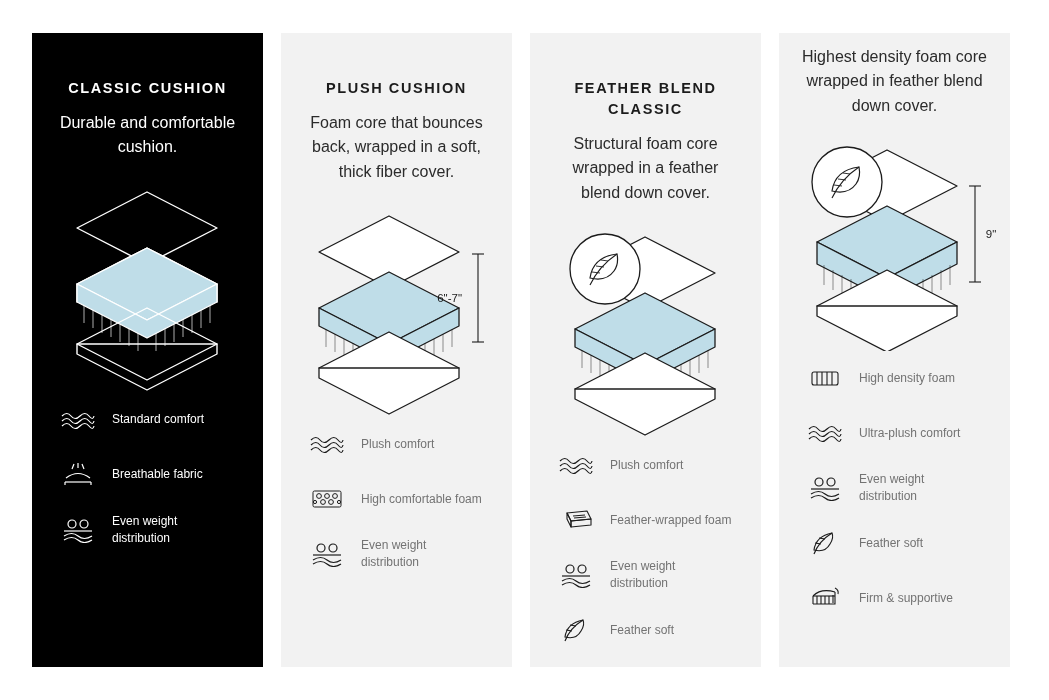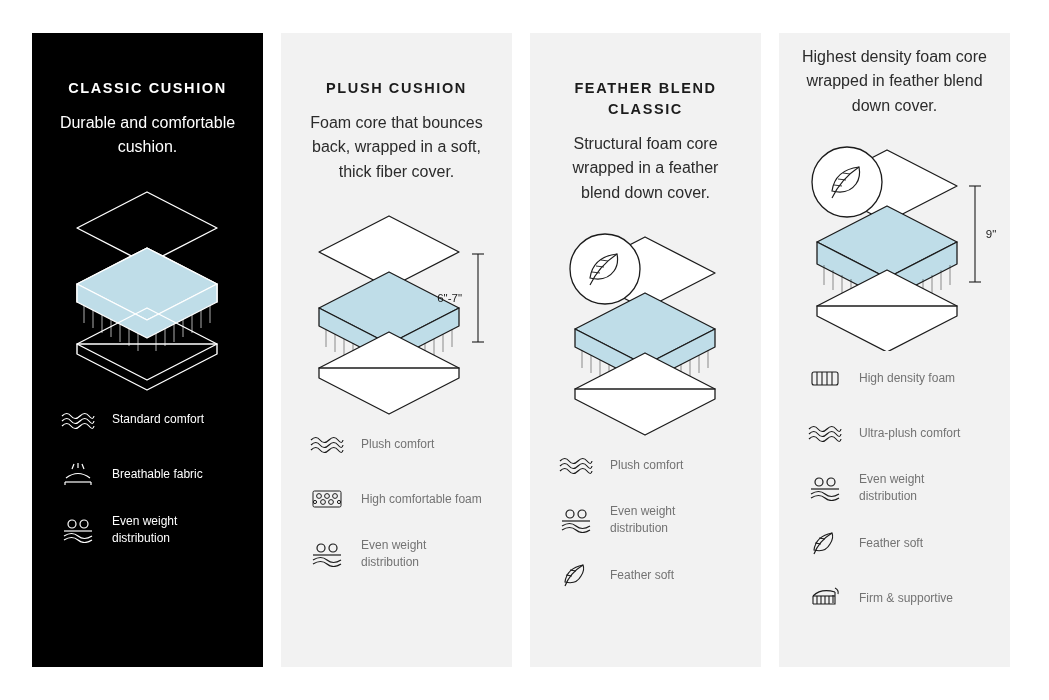--- a/index.html
+++ b/index.html
@@ -318,20 +318,31 @@
             <svg width="36" height="24" viewBox="0 0 36 24" fill="none" stroke="#1c1c1c" stroke-width="1.2">
               <path d="M2 8 q5 -5 9 0 t9 0 t9 0 t5 0"></path>
               <path d="M2 13 q5 -5 9 0 t9 0 t9 0 t5 0"></path>
               <path d="M2 18 q5 -5 9 0 t9 0 t9 0 t5 0"></path>
             </svg>
           </span>
           <span class="flabel">Plush comfort</span>
         </div>
         <div class="feature">
           <span class="ficon">
+            <svg width="38" height="26" viewBox="0 0 38 26" fill="none" stroke="#1c1c1c" stroke-width="1.1" stroke-linejoin="round">
+              <polygon points="10,6 30,4 34,12 14,14"></polygon>
+              <polygon points="10,6 14,14 14,20 10,12"></polygon>
+              <polygon points="14,14 34,12 34,18 14,20"></polygon>
+              <path d="M16 9 l12 -1 M17 11 l12 -1"></path>
+            </svg>
+          </span>
+          <span class="flabel">Feather-wrapped foam</span>
+        </div>
+        <div class="feature">
+          <span class="ficon">
             <svg width="36" height="26" viewBox="0 0 36 26" fill="none" stroke="#1c1c1c" stroke-width="1.2">
               <circle cx="12" cy="7" r="4"></circle>
               <circle cx="24" cy="7" r="4"></circle>
               <path d="M4 14 h28"></path>
               <path d="M4 19 q8 -5 14 0 t14 0"></path>
               <path d="M4 23 q8 -5 14 0 t14 0"></path>
             </svg>
           </span>
           <span class="flabel">Even weight distribution</span>
         </div>

